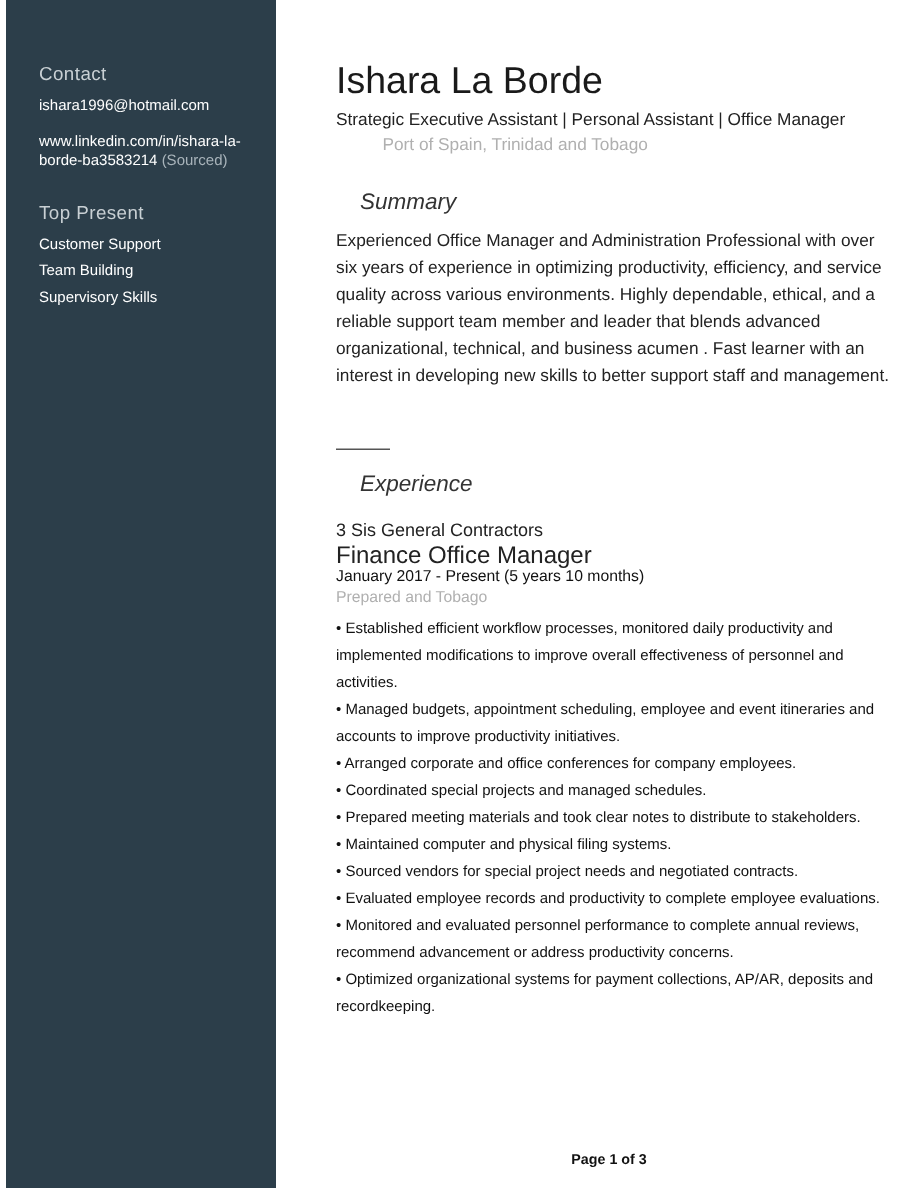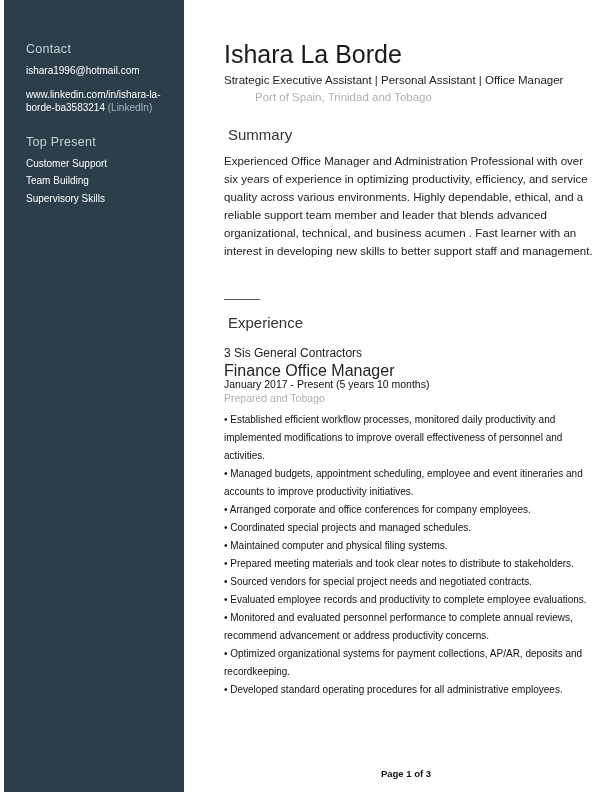--- a/index.html
+++ b/index.html
@@ -5,38 +5,38 @@
   html, body { margin:0; padding:0; }
   body { width:612px; height:792px; position:relative; background:#ffffff; font-family:"Liberation Sans", sans-serif; overflow:hidden; }
   .sidebar { position:absolute; left:4px; top:0; width:180px; height:792px; background:#2c3e4a; }
   .side-h { position:absolute; left:22px; font-size:12.5px; color:#c9d0d4; letter-spacing:0.3px; }
   .side-t { position:absolute; left:22px; font-size:10px; color:#ffffff; line-height:13px; }
   .side-t .muted { color:#a8b3ba; }
   .main { position:absolute; left:224px; top:0; width:370px; }
   .name { position:absolute; top:40px; left:0; font-size:25px; color:#1a1a1a; white-space:nowrap; }
   .headline { position:absolute; top:74px; left:0; font-size:11.5px; color:#222; white-space:nowrap; }
   .location { position:absolute; top:91px; left:0; font-size:11.5px; color:#b0b0b0; white-space:nowrap;margin-left:31px; }
-  .sec { position:absolute; left:4px; font-size:15px; color:#333; }
+  .sec { position:absolute; left:16px; font-size:15px; color:#333;font-style:italic; }
   .summary { position:absolute; top:152px; left:0; width:370px; font-size:11.5px; color:#222; line-height:18px; }
   .rule { position:absolute; top:299px; left:0; width:36px; height:1px; background:#555; }
   .exp-line { position:absolute; left:0; white-space:nowrap; color:#222; }
   .bullets { position:absolute; top:411px; left:0; width:372px; font-size:10px; color:#111; line-height:18px; margin:0; padding:0; list-style:none; }
   .footer { position:absolute; top:768px; left:0; width:612px; text-align:center; font-size:9.5px; font-weight:bold; color:#111; }
   .footer span { position:relative; left:100px; }
 </style>
 </head>
 <body>
 
 <div class="sidebar">
   <div class="side-h" style="top:42px;">Contact</div>
   <div class="side-t" style="top:64px;">ishara1996@hotmail.com</div>
   <div class="side-t" style="top:88px;">
     <span>www.linkedin.com/in/ishara-la-</span><br>
     <span>borde-ba3583214</span>
-    <span class="muted">(LinkedIn)</span>
+    <span class="muted">(Sourced)</span>
   </div>
   <div class="side-h" style="top:135px;">Top Present</div>
   <div class="side-t" style="top:157px;">Customer Support</div>
   <div class="side-t" style="top:174px;">Team Building</div>
   <div class="side-t" style="top:192px;">Supervisory Skills</div>
 </div>
 
 <div class="main">
   <div class="name">Ishara La Borde</div>
   <div class="headline">Strategic Executive Assistant | Personal Assistant | Office Manager</div>
@@ -51,25 +51,24 @@
   <div class="exp-line" style="top:346px; font-size:12px;">3 Sis General Contractors</div>
   <div class="exp-line" style="top:362px; font-size:16px;">Finance Office Manager</div>
   <div class="exp-line" style="top:378px; font-size:10.5px; color:#111;">January 2017 - Present (5 years 10 months)</div>
   <div class="exp-line" style="top:392px; font-size:10.5px; color:#b0b0b0;">Prepared and Tobago</div>
 
   <ul class="bullets">
     <li>• Established efficient workflow processes, monitored daily productivity and implemented modifications to improve overall effectiveness of personnel and activities.</li>
     <li>• Managed budgets, appointment scheduling, employee and event itineraries and accounts to improve productivity initiatives.</li>
     <li>• Arranged corporate and office conferences for company employees.</li>
     <li>• Coordinated special projects and managed schedules.</li>
+    <li>• Prepared meeting materials and took clear notes to distribute to stakeholders.</li>
     <li>• Maintained computer and physical filing systems.</li>
-    <li>• Prepared meeting materials and took clear notes to distribute to stakeholders.</li>
     <li>• Sourced vendors for special project needs and negotiated contracts.</li>
     <li>• Evaluated employee records and productivity to complete employee evaluations.</li>
     <li>• Monitored and evaluated personnel performance to complete annual reviews, recommend advancement or address productivity concerns.</li>
     <li>• Optimized organizational systems for payment collections, AP/AR, deposits and recordkeeping.</li>
-    <li>• Developed standard operating procedures for all administrative employees.</li>
   </ul>
 </div>
 
 <div class="footer">
   <span>Page 1 of 3</span>
 </div>
 
 </body></html>

